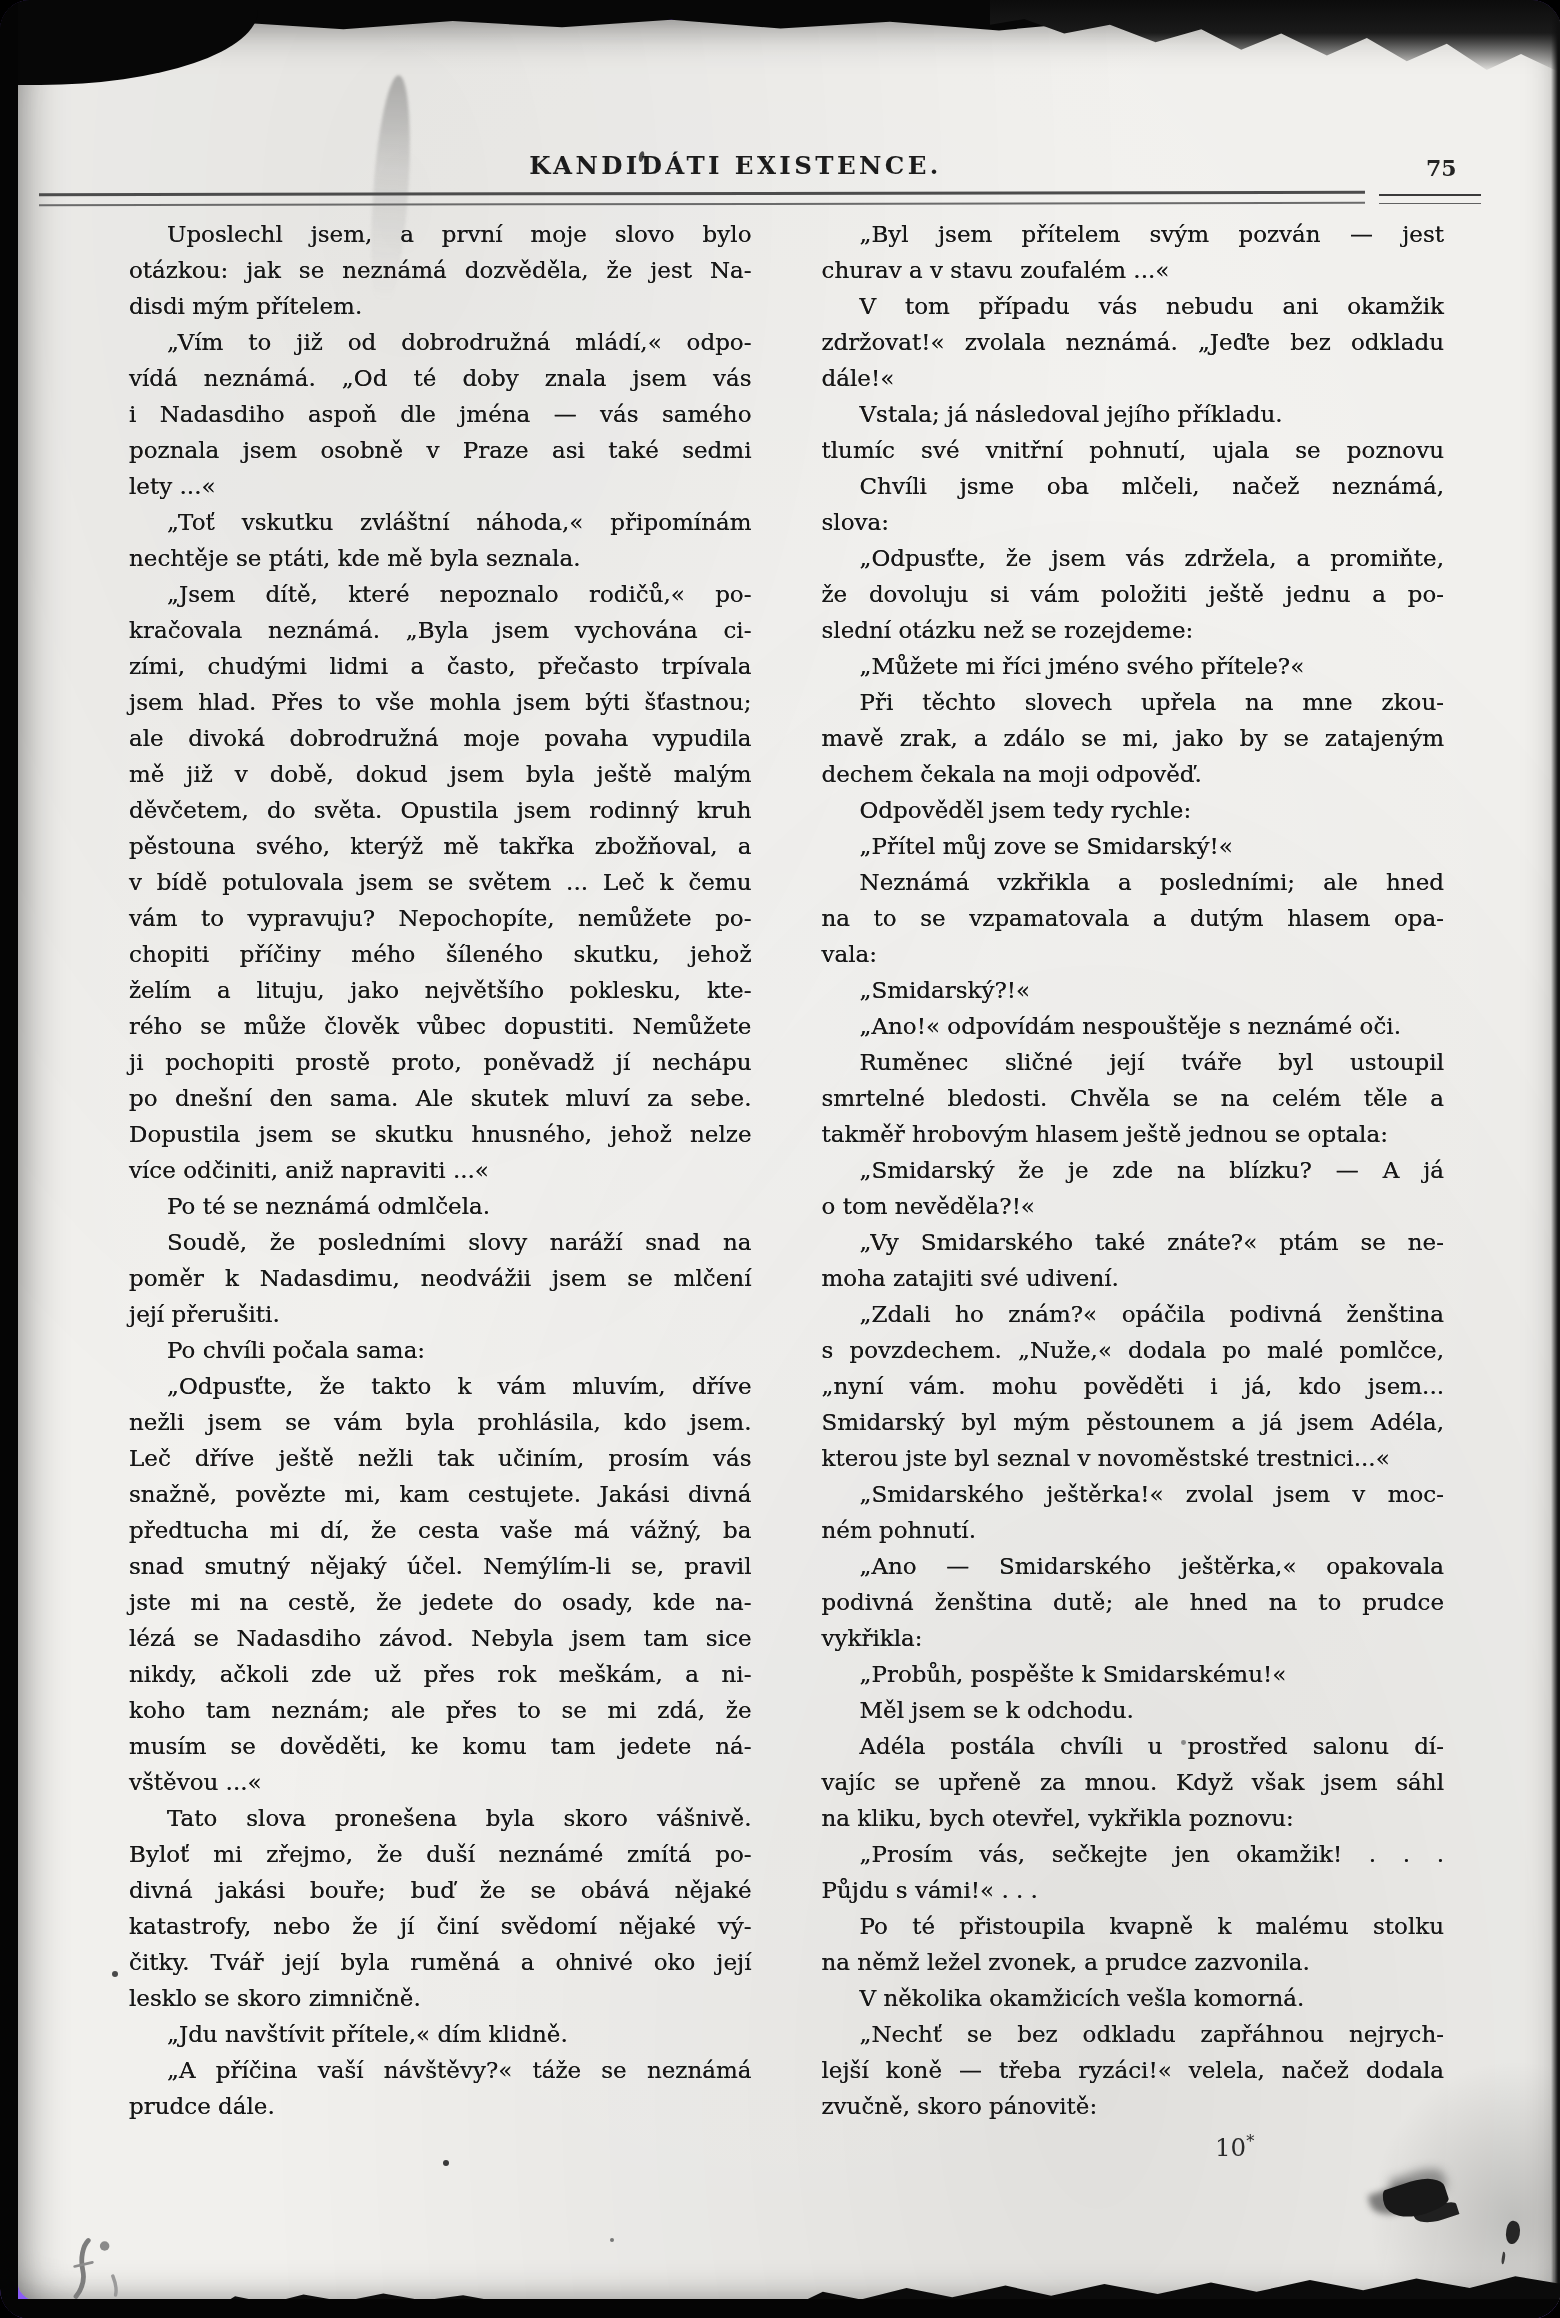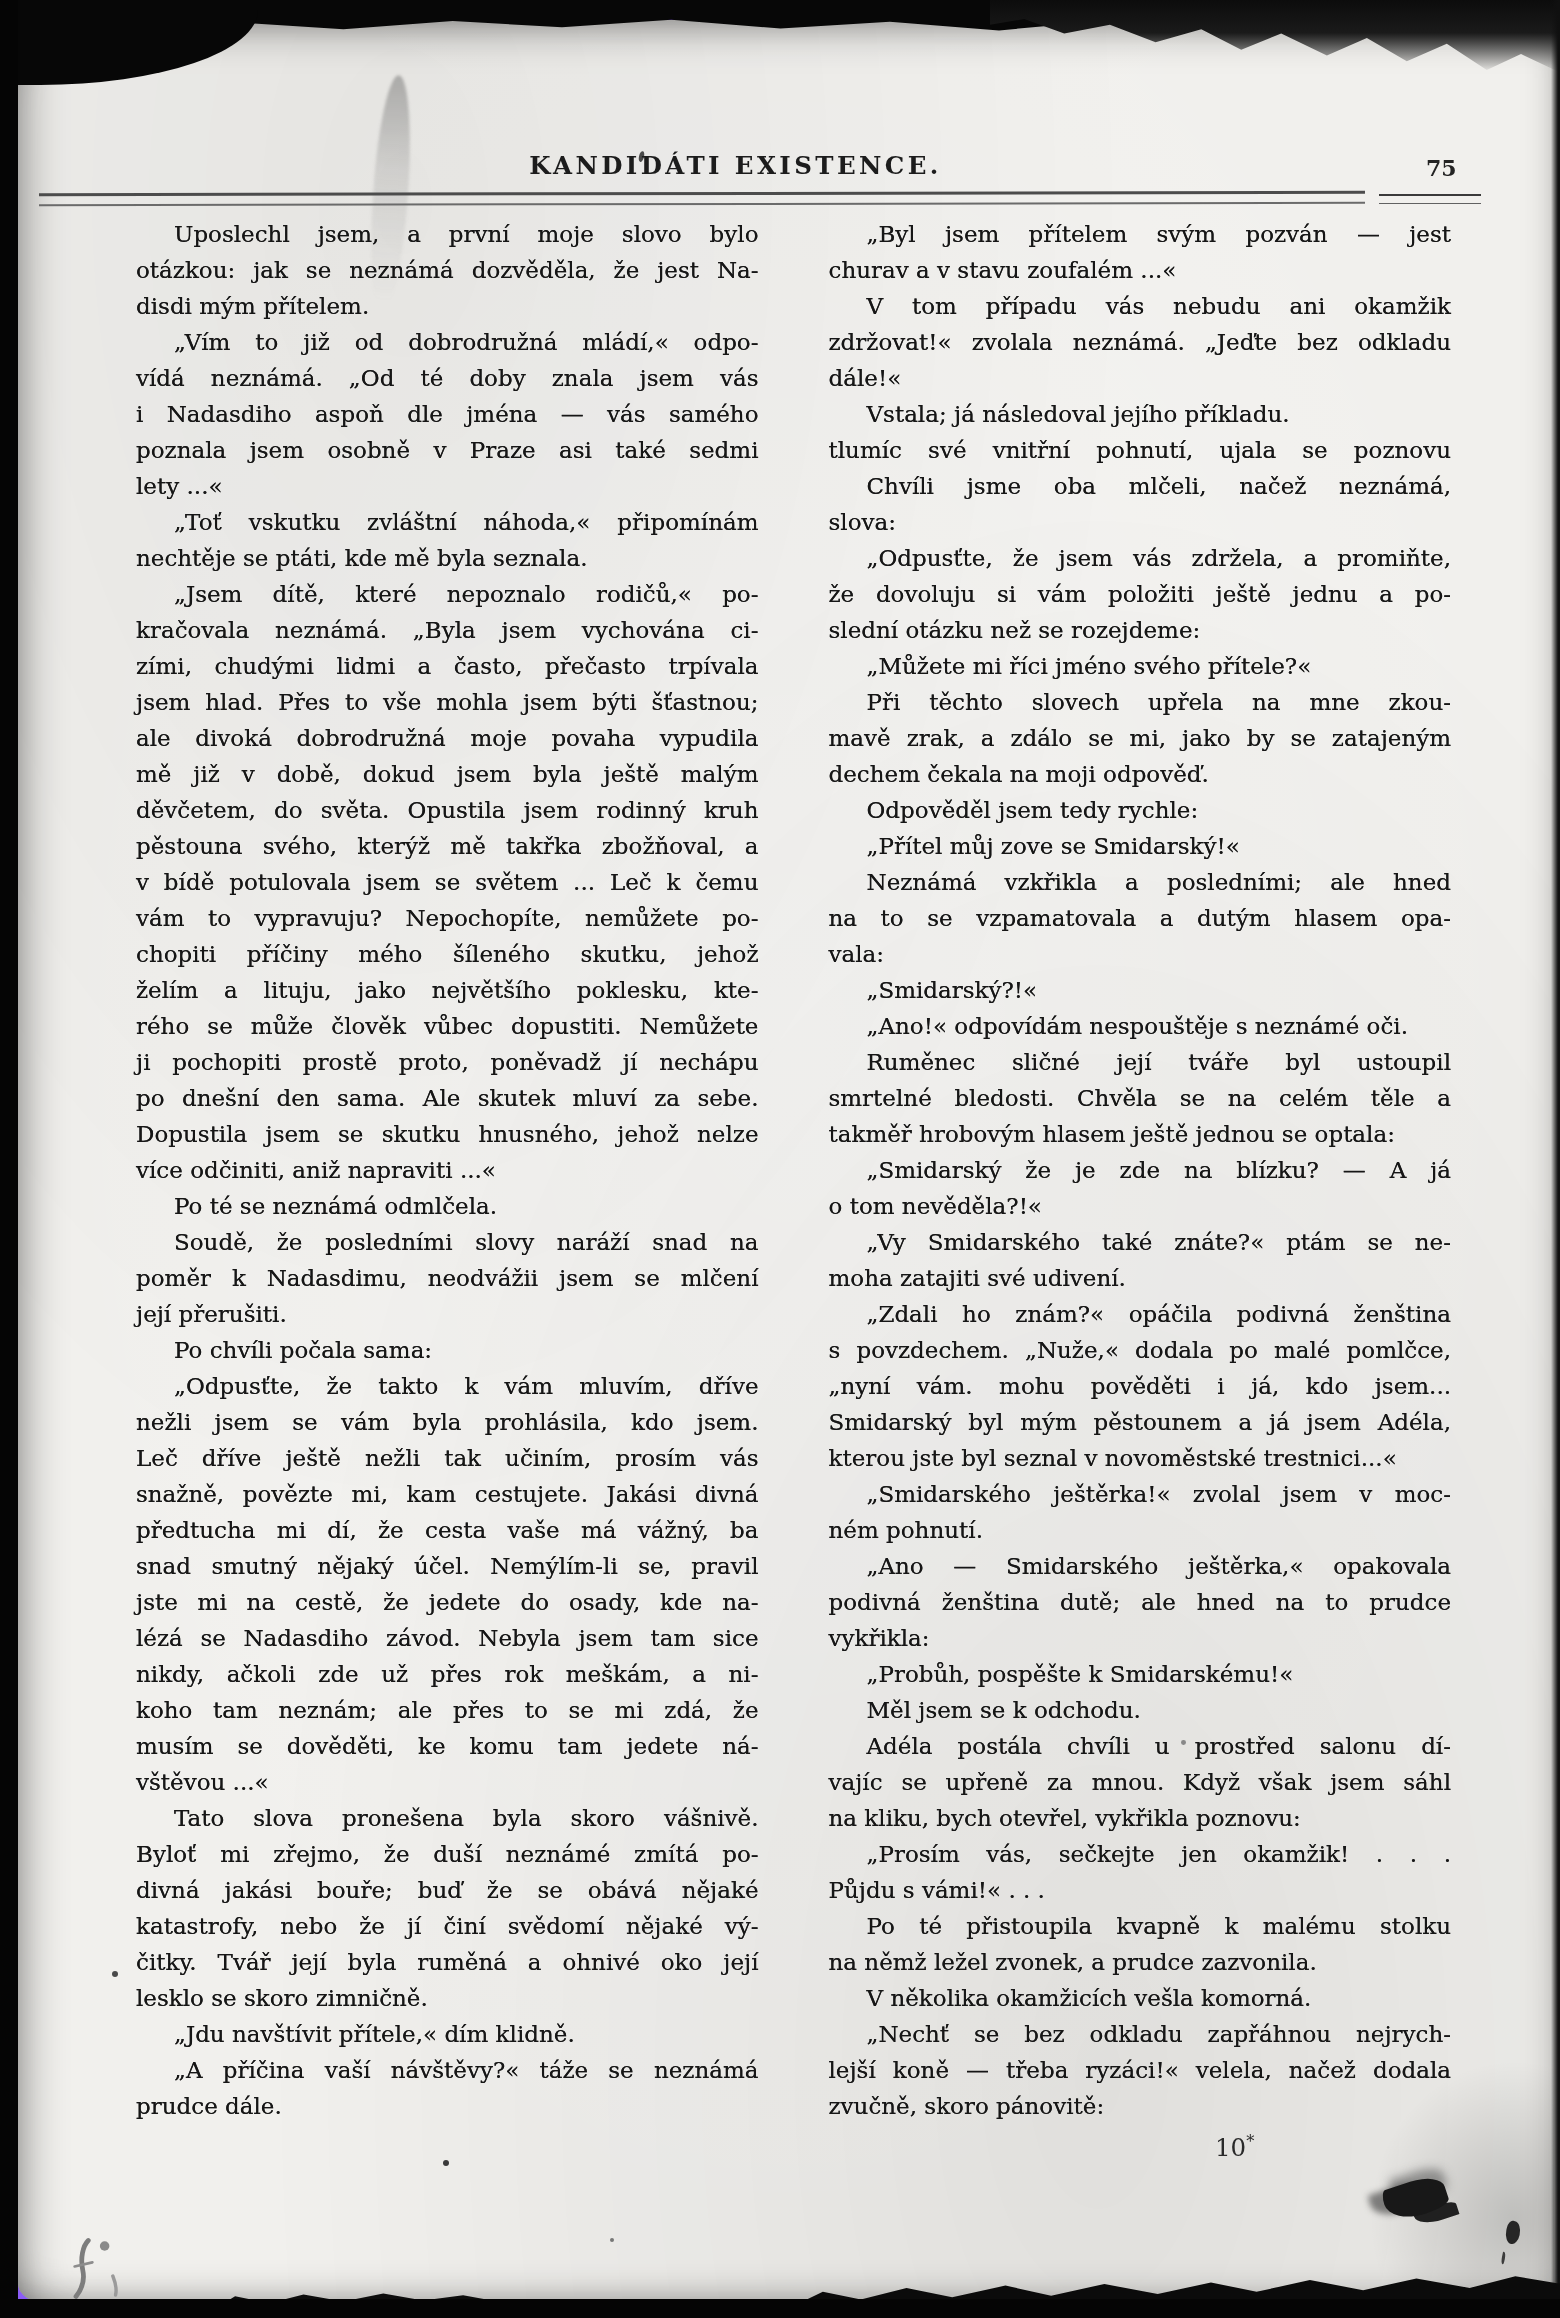--- a/index.html
+++ b/index.html
@@ -1,38 +1,38 @@
 <!DOCTYPE html>
 <html style="font-size:11px"><head>
 <meta charset="utf-8">
 <style>
   html,body{margin:0;padding:0;background:#000;}
   .scan{position:relative;width:1561px;height:2319px;background:#8b5cf6;overflow:hidden;
-        font-family:"DejaVu Serif","Liberation Serif",serif;}
+        font-family:"DejaVu Serif","Liberation Serif",serif;border-radius:30px;}
   .paper{position:absolute;left:17.7px;top:20.4px;right:0;bottom:15px;background:#f1f0ed;
          border-top-left-radius:65px 44px;border-bottom-left-radius:31px 20.4px;
          box-shadow:inset 28.5px 0 41px -19px rgba(0,0,0,.30),
                     inset 0 31px 41px -23px rgba(0,0,0,.38),
                     inset -23px 0 37px -20.4px rgba(0,0,0,.28),
                     inset 0 -27px 37px -22px rgba(0,0,0,.30);}
   .paper::after{content:"";position:absolute;inset:0;pointer-events:none;
          background:radial-gradient(ellipse at 70% 90%, rgba(0,0,0,.07), transparent 55%),
                     radial-gradient(ellipse at 25% 8%, rgba(0,0,0,.05), transparent 45%),
                     radial-gradient(ellipse at 50% 45%, rgba(255,255,255,.35), transparent 70%);}
   
   .running-head{position:absolute;left:0;width:1561px;top:151px;text-align:center;
          transform:translateX(-45px);font-size:24.5px;letter-spacing:3.4px;color:#1c1c1c;
          font-weight:bold;white-space:nowrap;}
   .page-number{position:absolute;left:1426px;top:155px;font-size:22px;color:#242424;font-weight:bold;}
   .rule-main{position:absolute;left:39px;width:1326px;top:192px;height:8.2px;
          border-top:3.4px solid #4c4c4c;border-bottom:2px solid #6b6b6b;transform:rotate(-.1deg);}
   .rule-right{position:absolute;left:1379px;width:102px;top:194px;height:6.8px;
          border-top:2.7px solid #3a3a3a;border-bottom:1.4px solid #616161;}
   
-  .textblock{position:absolute;left:136px;top:216px;width:1315px;display:flex;align-items:flex-end;}
+  .textblock{position:absolute;left:129px;top:216px;width:1315px;display:flex;align-items:flex-end;}
   .col{width:632px;color:#161616;font-size:23px;
        text-shadow:0 0 0.5px rgba(25,25,25,.85);}
   .col.right-col{margin-left:70px;}
   .paragraph{margin:0;}
   .line{line-height:36px;height:36px;white-space:nowrap;text-align:justify;text-align-last:justify;}
   .line.last{text-align-last:left;white-space:normal;}
   .line.first{text-indent:38px;}
   
   .signature{position:absolute;left:1215px;top:2132px;font-size:24.5px;color:#2a2a2a;}
   .signature sup{font-size:16.3px;vertical-align:super;}

